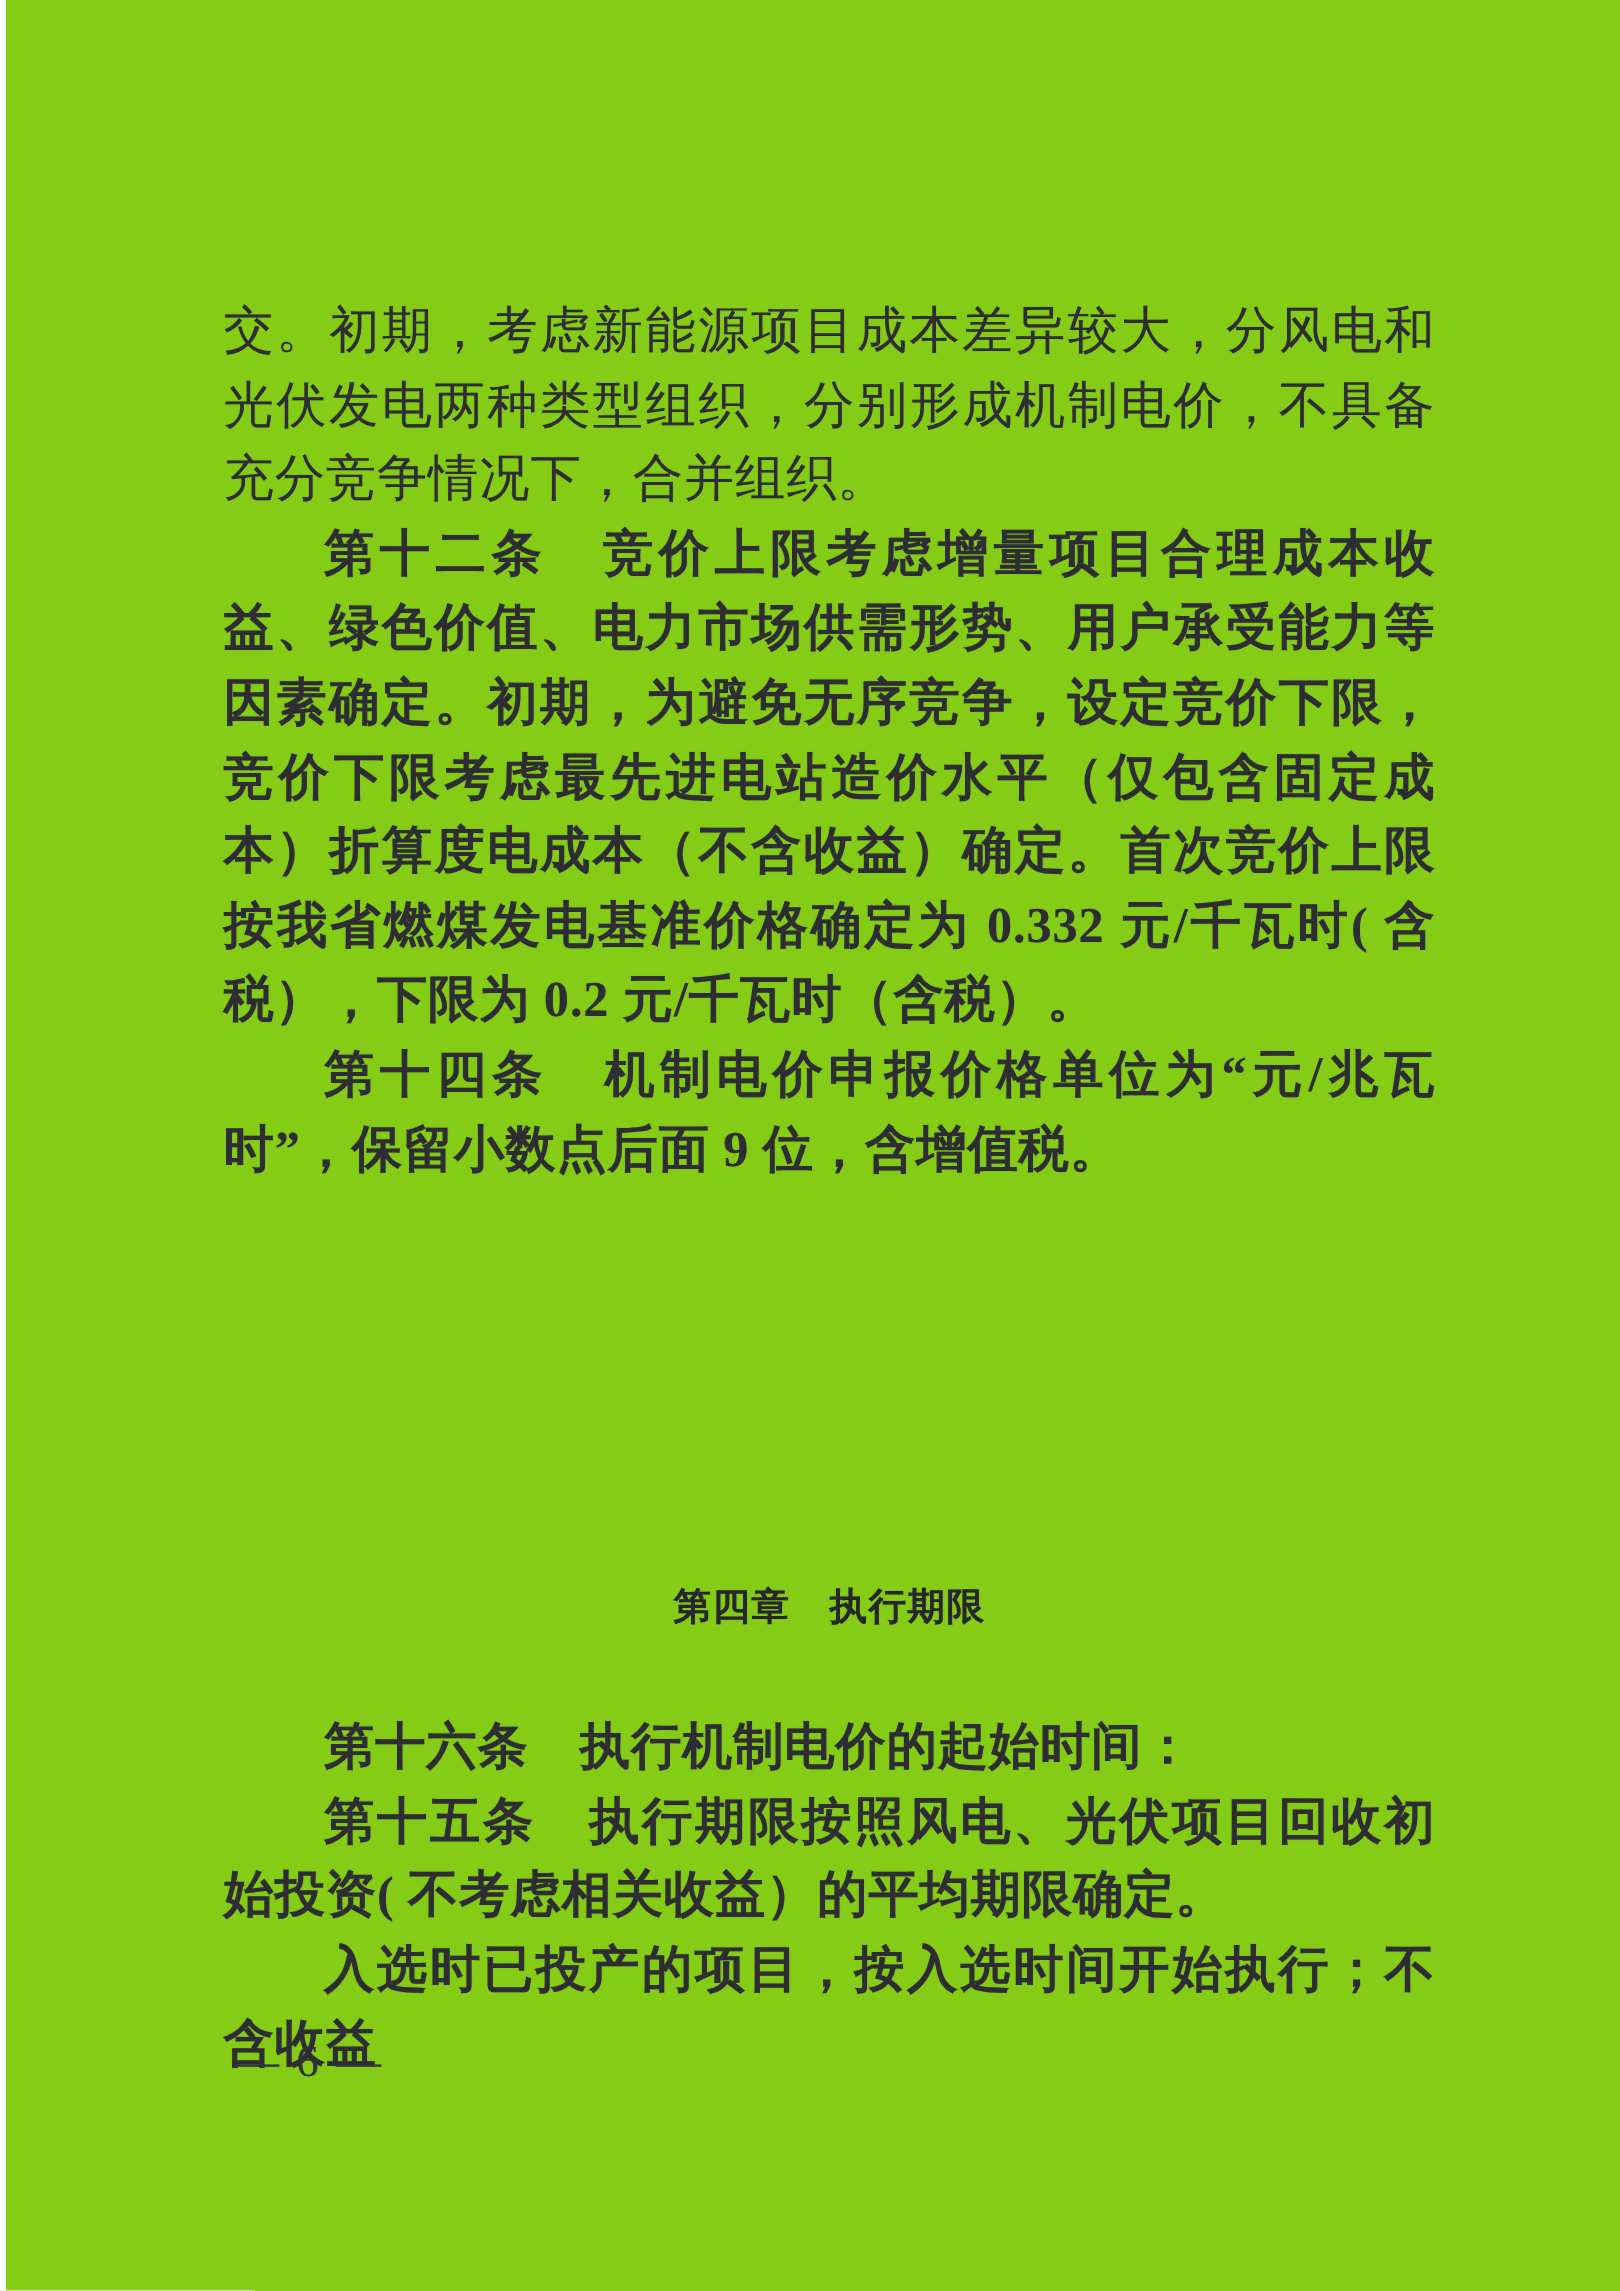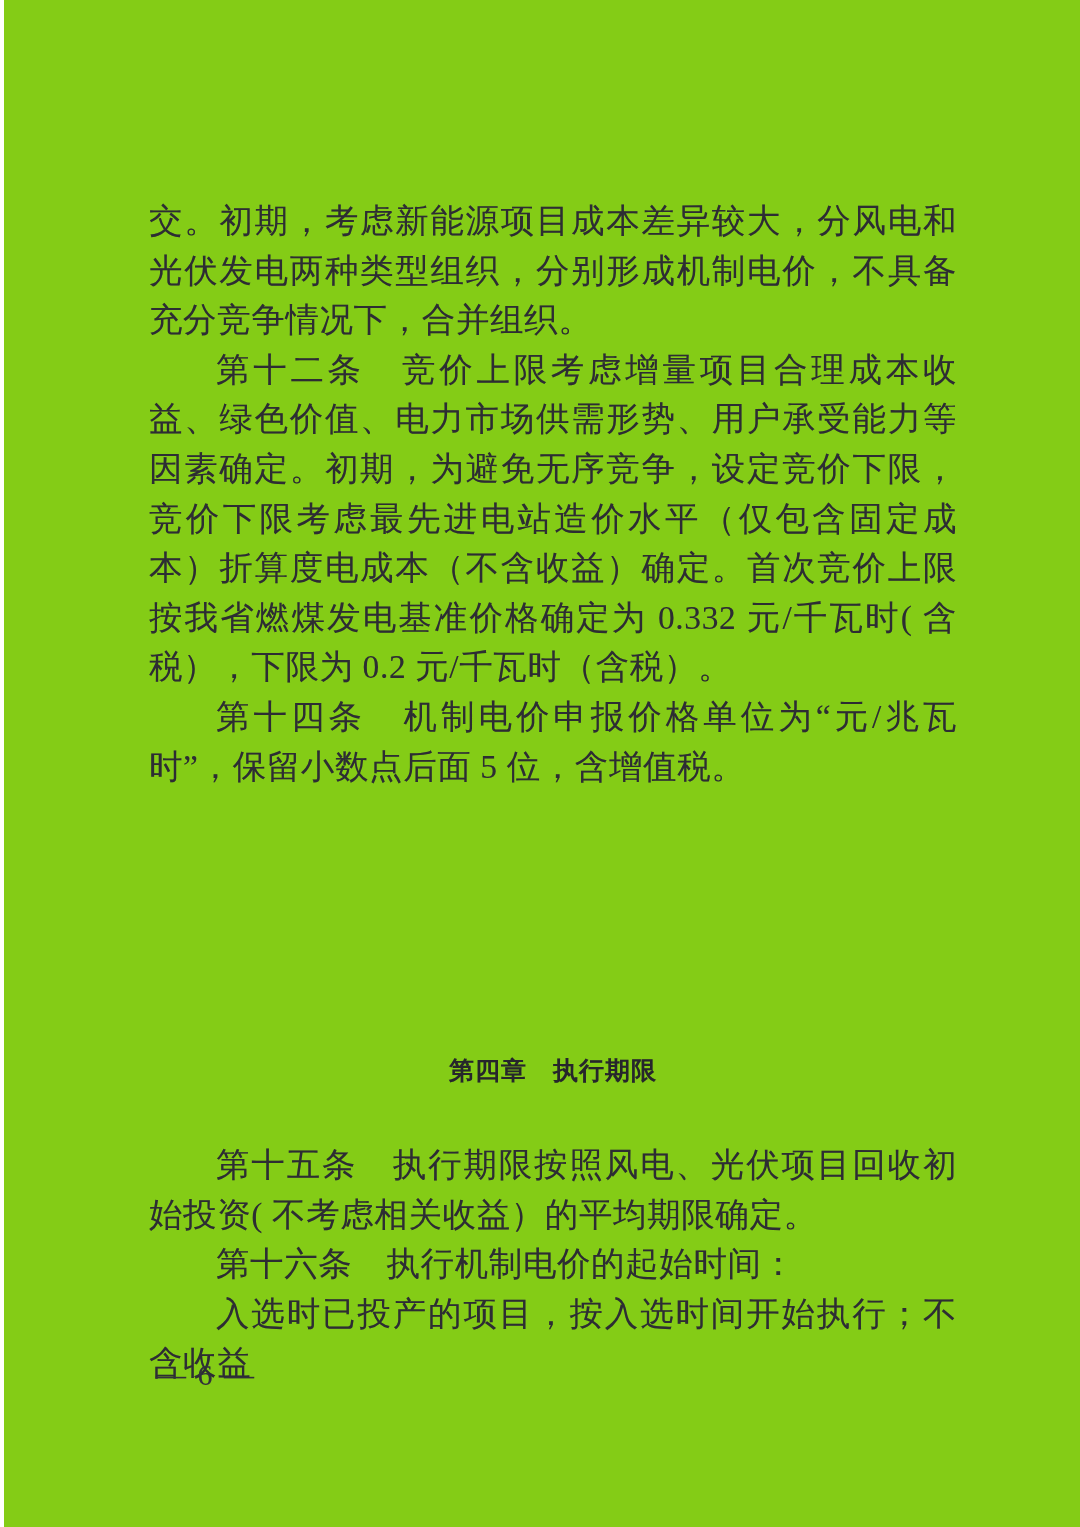--- a/index.html
+++ b/index.html
@@ -41,20 +41,21 @@
     color: #2d2d33;
     text-align: justify;
     text-justify: inter-character;
     letter-spacing: 0.6px;
     font-weight: 400;
     -webkit-font-smoothing: antialiased;
   }
 
   .para.indent {
     text-indent: 2em;
+    font-weight: bold;
   }
 
   
   .para, .chapter-heading, .page-number {
     text-shadow: 0 0 0.6px rgba(60,60,70,0.35);
   }
 
   .chapter-heading {
     margin: 0;
     padding: 0;
@@ -90,33 +91,33 @@
 
 <div class="page">
 
   <div class="text-column">
 
     <p class="para">交。初期，考虑新能源项目成本差异较大，分风电和光伏发电两种类型组织，分别形成机制电价，不具备充分竞争情况下，合并组织。</p>
 
     <p class="para indent">第十二条　竞价上限考虑增量项目合理成本收益、绿色价值、电力市场供需形势、用户承受能力等因素确定。初期，为避免无序竞争，设定竞价下限，竞价下限考虑最先进电站造价水平（仅包含固定成本）折算度电成本（不含收益）确定。首次竞价上限按我省燃煤发电基准价格确定为 0.332 元/千瓦时( 含税），下限为 0.2 元/千瓦时（含税）。</p>
 
 
-    <p class="para indent">第十四条　机制电价申报价格单位为“元/兆瓦时”，保留小数点后面 5 位，含增值税。</p>
+    <p class="para indent">第十四条　机制电价申报价格单位为“元/兆瓦时”，保留小数点后面 9 位，含增值税。</p>
 
   </div>
 
   <div class="chapter-block">
     <h2 class="chapter-heading">第四章　执行期限</h2>
   </div>
 
   <div class="text-column" style="top:1140px;">
 
+    <p class="para indent">第十六条　执行机制电价的起始时间：</p>
+
     <p class="para indent">第十五条　执行期限按照风电、光伏项目回收初始投资( 不考虑相关收益）的平均期限确定。</p>
-
-    <p class="para indent">第十六条　执行机制电价的起始时间：</p>
 
     <p class="para indent">入选时已投产的项目，按入选时间开始执行；不含收益</p>
 
   </div>
 
   <div class="page-number">— 6 —</div>
 
 </div>
 
 </body></html>

